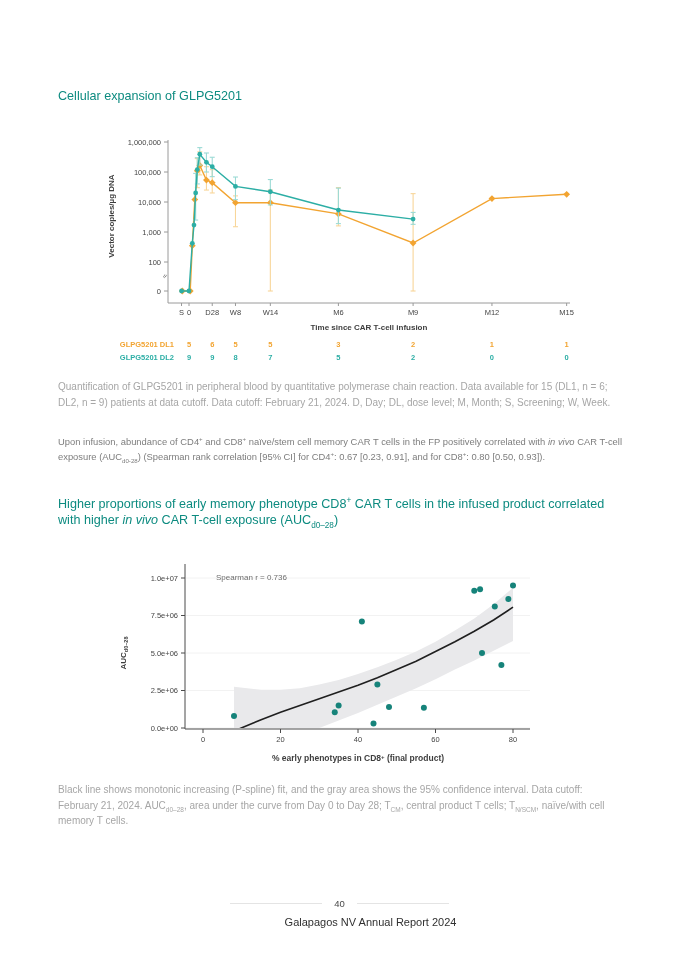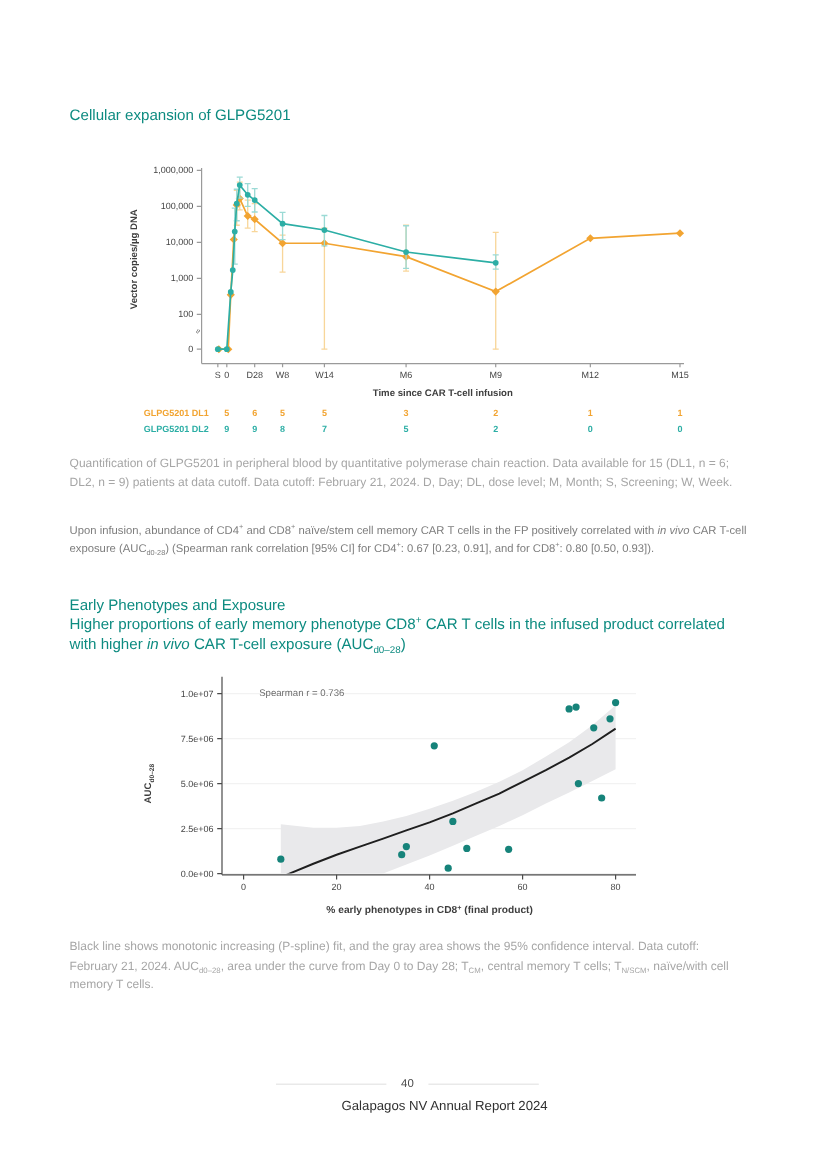--- a/index.html
+++ b/index.html
@@ -185,21 +185,20 @@
       <text x="357.1" y="224" text-anchor="middle" font-size="7.5" font-weight="bold" fill="#2CAEA5">2</text>
       <text x="435.95" y="224" text-anchor="middle" font-size="7.5" font-weight="bold" fill="#2CAEA5">0</text>
       <text x="510.65" y="224" text-anchor="middle" font-size="7.5" font-weight="bold" fill="#2CAEA5">0</text>
     </svg>
 
   <div class="cap cap1">Quantification of GLPG5201 in peripheral blood by quantitative polymerase chain reaction. Data available for 15 (DL1, n = 6; DL2, n = 9) patients at data cutoff. Data cutoff: February 21, 2024. D, Day; DL, dose level; M, Month; S, Screening; W, Week.</div>
 
   <div class="para"><span>Upon infusion, abundance of CD4</span><sup>+</sup><span> and CD8</span><sup>+</sup><span> naïve/stem cell memory CAR T cells in the FP positively correlated with </span><span class="seg-i">in vivo</span><span> CAR T-cell exposure (AUC</span><sub>d0-28</sub><span>) (Spearman rank correlation [95% CI] for CD4</span><sup>+</sup><span>: 0.67 [0.23, 0.91], and for CD8</span><sup>+</sup><span>: 0.80 [0.50, 0.93]).</span></div>
 
   <div class="h-teal h2">
-    <div>Early Phenotypes and Exposure</div>
     <div><span>Higher proportions of early memory phenotype CD8</span><sup>+</sup><span> CAR T cells in the infused product correlated with higher </span><span class="seg-i">in vivo</span><span> CAR T-cell exposure (AUC</span><sub>d0–28</sub><span>)</span></div>
   </div>
 
   <svg id="chart2" class="chart" width="524" height="218" viewBox="0 0 524 218">
       <defs>
         <clipPath id="plotclip">
           <rect x="130" y="6" width="344" height="164"></rect>
         </clipPath>
       </defs>
       <line x1="130" y1="170" x2="474" y2="170" stroke="#f2f2f2" stroke-width="1"></line>
@@ -246,21 +245,21 @@
         <circle cx="438.78749999999997" cy="48.499999999999986" r="3" fill="#16837A"></circle>
         <circle cx="445.375" cy="107" r="3" fill="#16837A"></circle>
         <circle cx="452.34999999999997" cy="41" r="3" fill="#16837A"></circle>
         <circle cx="457" cy="27.5" r="3" fill="#16837A"></circle>
       </g>
       <text x="160" y="22" font-size="8" fill="#6e6e6e">Spearman r = 0.736</text>
       <text x="70" y="95" text-anchor="middle" font-size="8" fill="#3e3e3e" font-weight="bold" transform="rotate(-90 70 95)"><tspan>AUC</tspan><tspan dy="2" font-size="5.5">d0–28</tspan></text>
       <text x="302" y="203" text-anchor="middle" font-size="8.5" fill="#3e3e3e" font-weight="bold"><tspan>% early phenotypes in CD8</tspan><tspan dy="-2.5" font-size="6">+</tspan><tspan dy="2.5" font-size="8.5">​</tspan><tspan> (final product)</tspan></text>
     </svg>
 
-  <div class="cap cap2"><span>Black line shows monotonic increasing (P-spline) fit, and the gray area shows the 95% confidence interval. Data cutoff: February 21, 2024. AUC</span><sub>d0–28</sub><span>, area under the curve from Day 0 to Day 28; T</span><sub>CM</sub><span>, central memory T cells; T</span><sub>N/SCM</sub><span>, naïve/with cell memory T cells.</span></div>
+  <div class="cap cap2"><span>Black line shows monotonic increasing (P-spline) fit, and the gray area shows the 95% confidence interval. Data cutoff: February 21, 2024. AUC</span><sub>d0–28</sub><span>, area under the curve from Day 0 to Day 28; T</span><sub>CM</sub><span>, central product T cells; T</span><sub>N/SCM</sub><span>, naïve/with cell memory T cells.</span></div>
 
   <div class="footer f-num">
     <div class="f-rule"></div>
     <div class="f-page">40</div>
     <div class="f-rule"></div>
   </div>
   <div class="footer f-title">Galapagos NV Annual Report 2024</div>
 
 </div>
 

